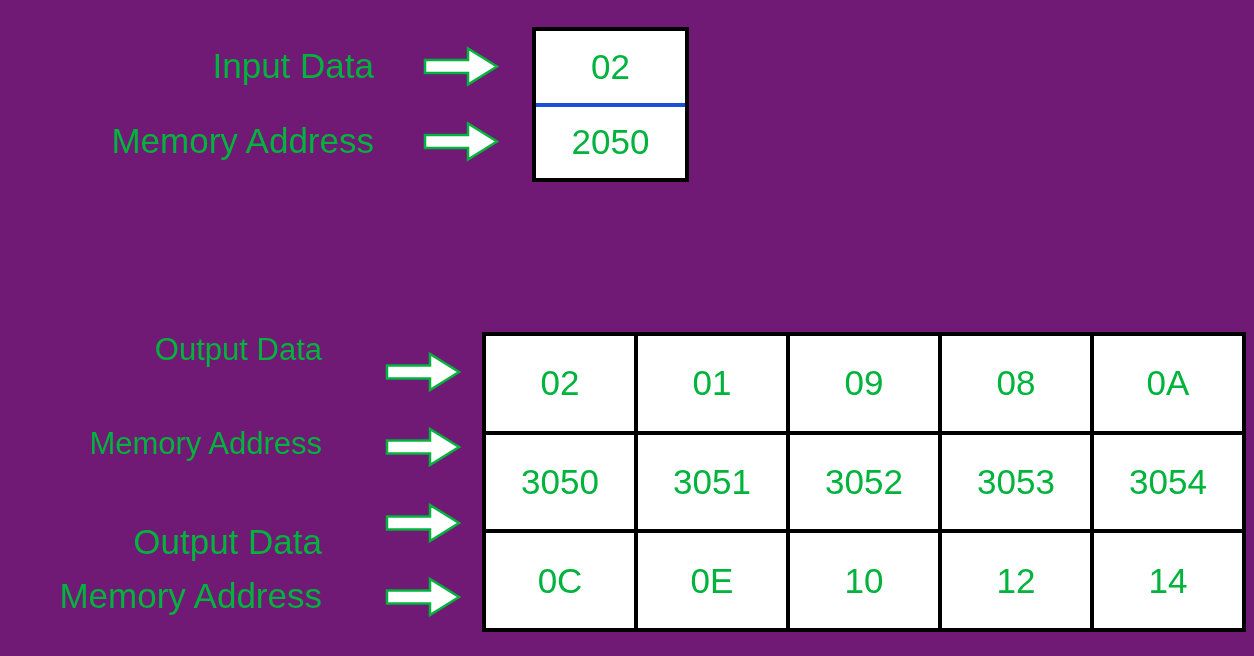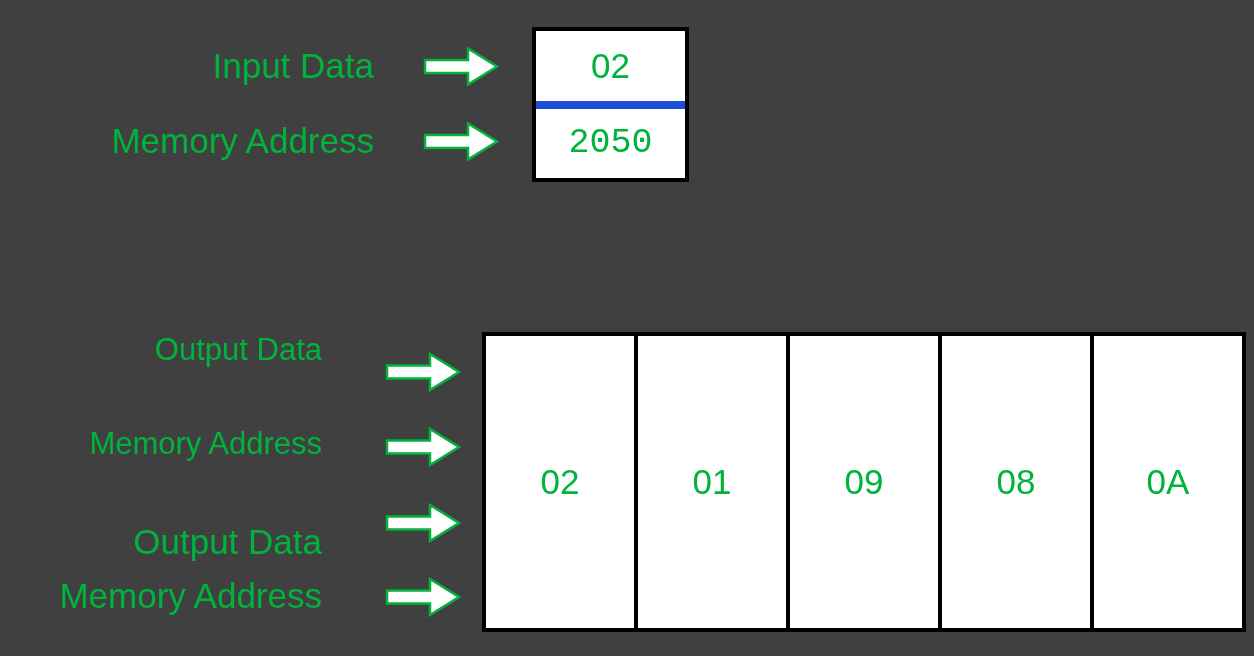--- a/index.html
+++ b/index.html
@@ -1,20 +1,20 @@
 <!DOCTYPE html>
 <html><head>
 <meta charset="utf-8">
 <style>
   html, body { margin: 0; padding: 0; background: #ffffff; }
   .canvas {
     position: relative;
     width: 1254px;
     height: 656px;
-    background: #404040;
+    background: #701a75;
     overflow: hidden;
     font-family: "Liberation Sans", sans-serif;
   }
   .g-label {
     position: absolute;
     color: #00b33c;
     white-space: nowrap;
     line-height: 1;
     text-align: right;
   }
@@ -36,21 +36,21 @@
     background: #fff;
   }
   .reg-cell {
     flex: 1;
     display: flex;
     align-items: center;
     justify-content: center;
     color: #00b33c;
     font-size: 35px;
   }
-  .reg-cell + .reg-cell { border-top: 8px solid #1d4ed8; font-family: Liberation Mono, monospace; }
+  .reg-cell + .reg-cell { border-top: 4px solid #1d4ed8; }
 
   
   .mem-table {
     position: absolute;
     left: 482px; top: 332px;
     width: 764px; height: 300px;
     border-collapse: collapse;
     table-layout: fixed;
     background: #fff;
   }
@@ -123,16 +123,30 @@
 
   <table class="mem-table">
     <tbody>
       <tr>
         <td>02</td>
         <td>01</td>
         <td>09</td>
         <td>08</td>
         <td>0A</td>
       </tr>
+      <tr>
+        <td>3050</td>
+        <td>3051</td>
+        <td>3052</td>
+        <td>3053</td>
+        <td>3054</td>
+      </tr>
+      <tr>
+        <td>0C</td>
+        <td>0E</td>
+        <td>10</td>
+        <td>12</td>
+        <td>14</td>
+      </tr>
     </tbody>
   </table>
 
 </div>
 
 </body></html>

